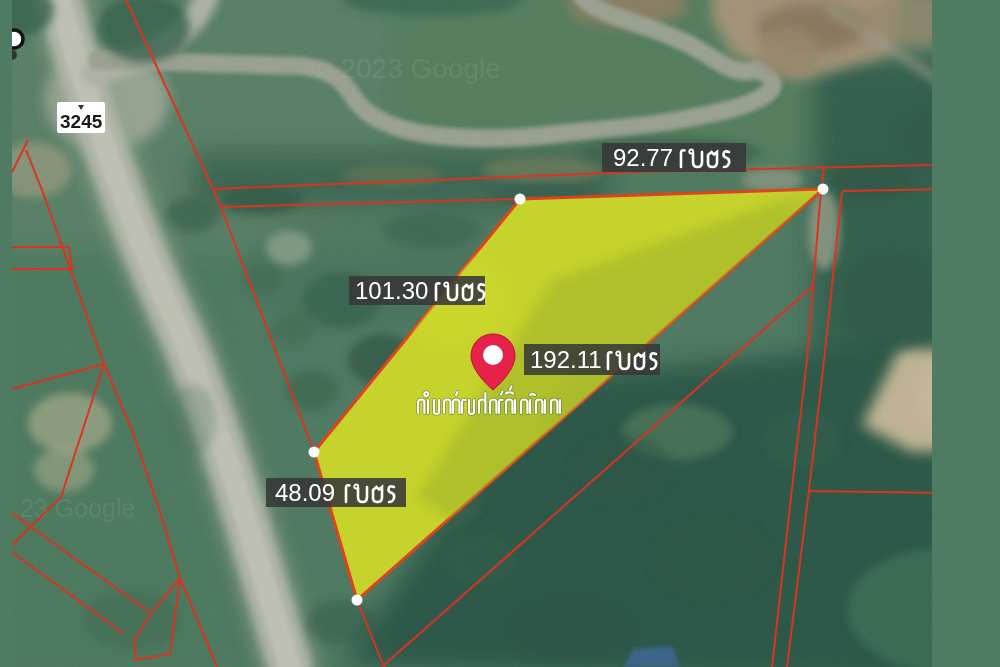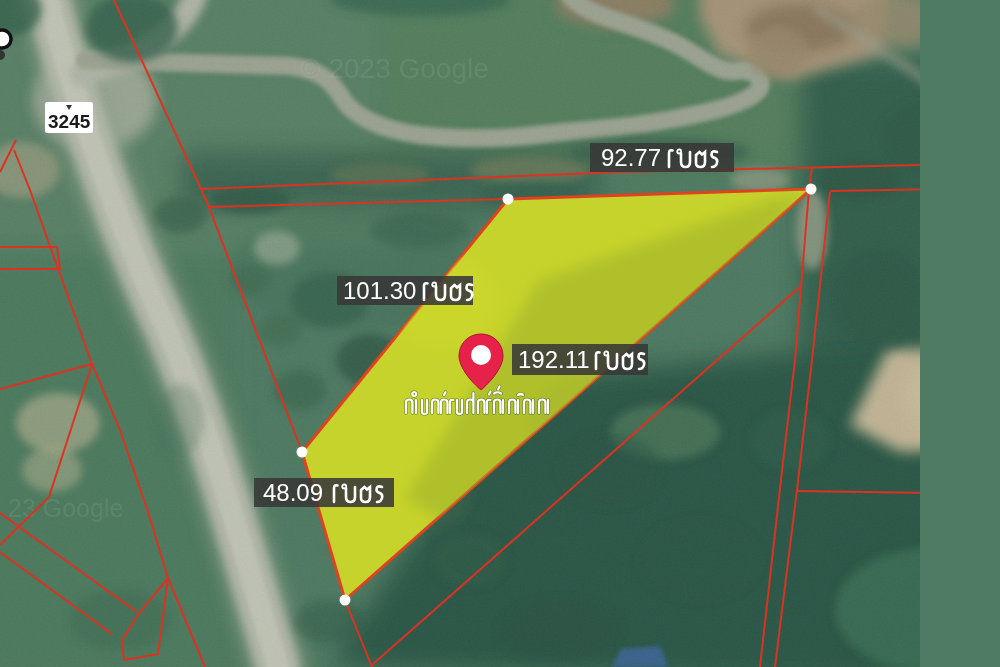--- a/index.html
+++ b/index.html
@@ -1,16 +1,16 @@
 <!DOCTYPE html>
 <html><head>
 <meta charset="utf-8">
 <style>
 html,body{margin:0;padding:0;background:#4e7b62;}
-#map{position:relative;width:920px;height:667px;overflow:hidden;font-family:"Liberation Sans",sans-serif;}
+#map{position:relative;width:920px;height:667px;overflow:hidden;font-family:"Liberation Sans",sans-serif;padding-left:12px;}
 </style>
 </head>
 <body>
 
 <div id="map">
 <svg width="1000" height="667" viewBox="0 0 1000 667">
 <defs>
 <filter id="b2" x="-40%" y="-40%" width="180%" height="180%">
           <feGaussianBlur stdDeviation="2"></feGaussianBlur>
         </filter>

